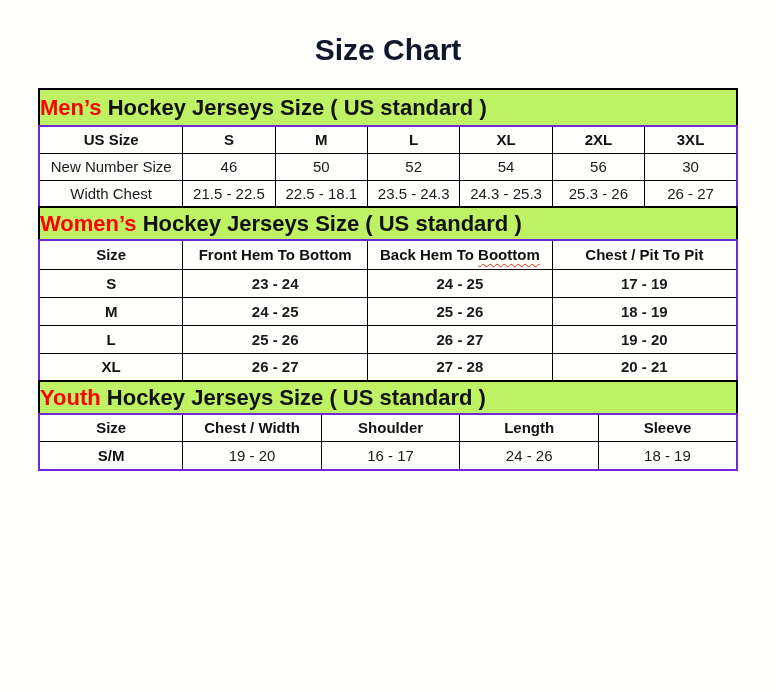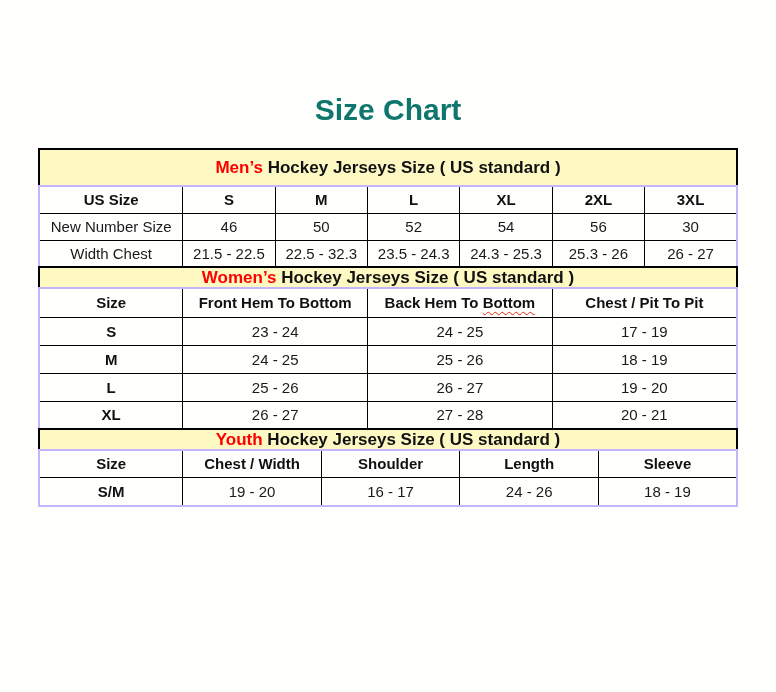--- a/index.html
+++ b/index.html
@@ -8,70 +8,69 @@
   body {
     width: 776px;
     height: 692px;
     background: #fffffd;
     font-family: "Liberation Sans", sans-serif;
     color: #1a1a1a;
     overflow: hidden;
   }
   .page-title {
     margin: 0 0 20px 0;
-    padding-top: 92px;
+    padding-top: 32px;
     text-align: center;
     font-size: 30px;
     line-height: 36px;
     font-weight: bold;
-    color: #0f766e;
+    color: #0f172a;
     letter-spacing: 0px;
   }
   .chart-wrap {
     width: 700px;
     margin: 0 auto;
   }
   .section + .section { margin-top: -2px; }
   .band {
     height: 39px;
     border: 2px solid #000;
-    background: #fef9c3;
+    background: #bef264;
     display: flex;
     align-items: center;
-    justify-content: center;
     font-weight: bold;
-    font-size: 17px;
+    font-size: 22px;
     color: #111;
     white-space: pre;
   }
-  .band-womens, .band-youth { height: 23px; }
+  .band-womens, .band-youth { height: 35px; }
   .band .prefix { color: #ff0000; }
   table {
     width: 100%;
     table-layout: fixed;
     border-collapse: collapse;
-    border: 2px solid #c4b5fd;
+    border: 2px solid #6d28d9;
     margin-top: -2px;
     font-size: 15px;
     padding-left: 40px;
   }
   th, td {
     border: 1px solid #000;
     text-align: center;
     vertical-align: middle;
     padding: 0 2px;
     font-weight: normal;
     color: #1a1a1a;
   }
   th { font-weight: bold; color: #111; }
   col.label-col { width: 20.6%; }
   .t-mens th  { height: 27px; }
   .t-mens td  { height: 27px; text-align: center; }
   .t-womens th { height: 29px; }
-  .t-womens td { height: 28px; }
+  .t-womens td { height: 28px; font-weight: bold; }
   .t-youth th { height: 27px; }
   .t-youth td { height: 29px; margin-left: 24px; }
   .boldcol td:first-child { font-weight: bold; color: #111; }
   .squiggle {
     text-decoration: underline wavy #e02a10;
     text-decoration-thickness: 1px;
     text-underline-offset: 3px;
   }
 </style>
 </head>
@@ -114,21 +113,21 @@
               <td>46</td>
               <td>50</td>
               <td>52</td>
               <td>54</td>
               <td>56</td>
               <td>30</td>
             </tr>
             <tr>
               <td>Width Chest</td>
               <td>21.5 - 22.5</td>
-              <td>22.5 - 32.3</td>
+              <td>22.5 - 18.1</td>
               <td>23.5 - 24.3</td>
               <td>24.3 - 25.3</td>
               <td>25.3 - 26</td>
               <td>26 - 27</td>
             </tr>
           </tbody>
       </table>
     </div>
 
     <div class="section">
@@ -139,21 +138,21 @@
         <colgroup>
           <col class="label-col">
             <col>
             <col>
             <col>
         </colgroup>
         <thead>
           <tr>
             <th>Size</th>
             <th>Front Hem To Bottom</th>
-            <th><span>Back Hem To </span><span class="squiggle">Bottom</span></th>
+            <th><span>Back Hem To </span><span class="squiggle">Boottom</span></th>
             <th>Chest / Pit To Pit</th>
           </tr>
         </thead>
         <tbody>
             <tr>
               <td>S</td>
               <td>23 - 24</td>
               <td>24 - 25</td>
               <td>17 - 19</td>
             </tr>

